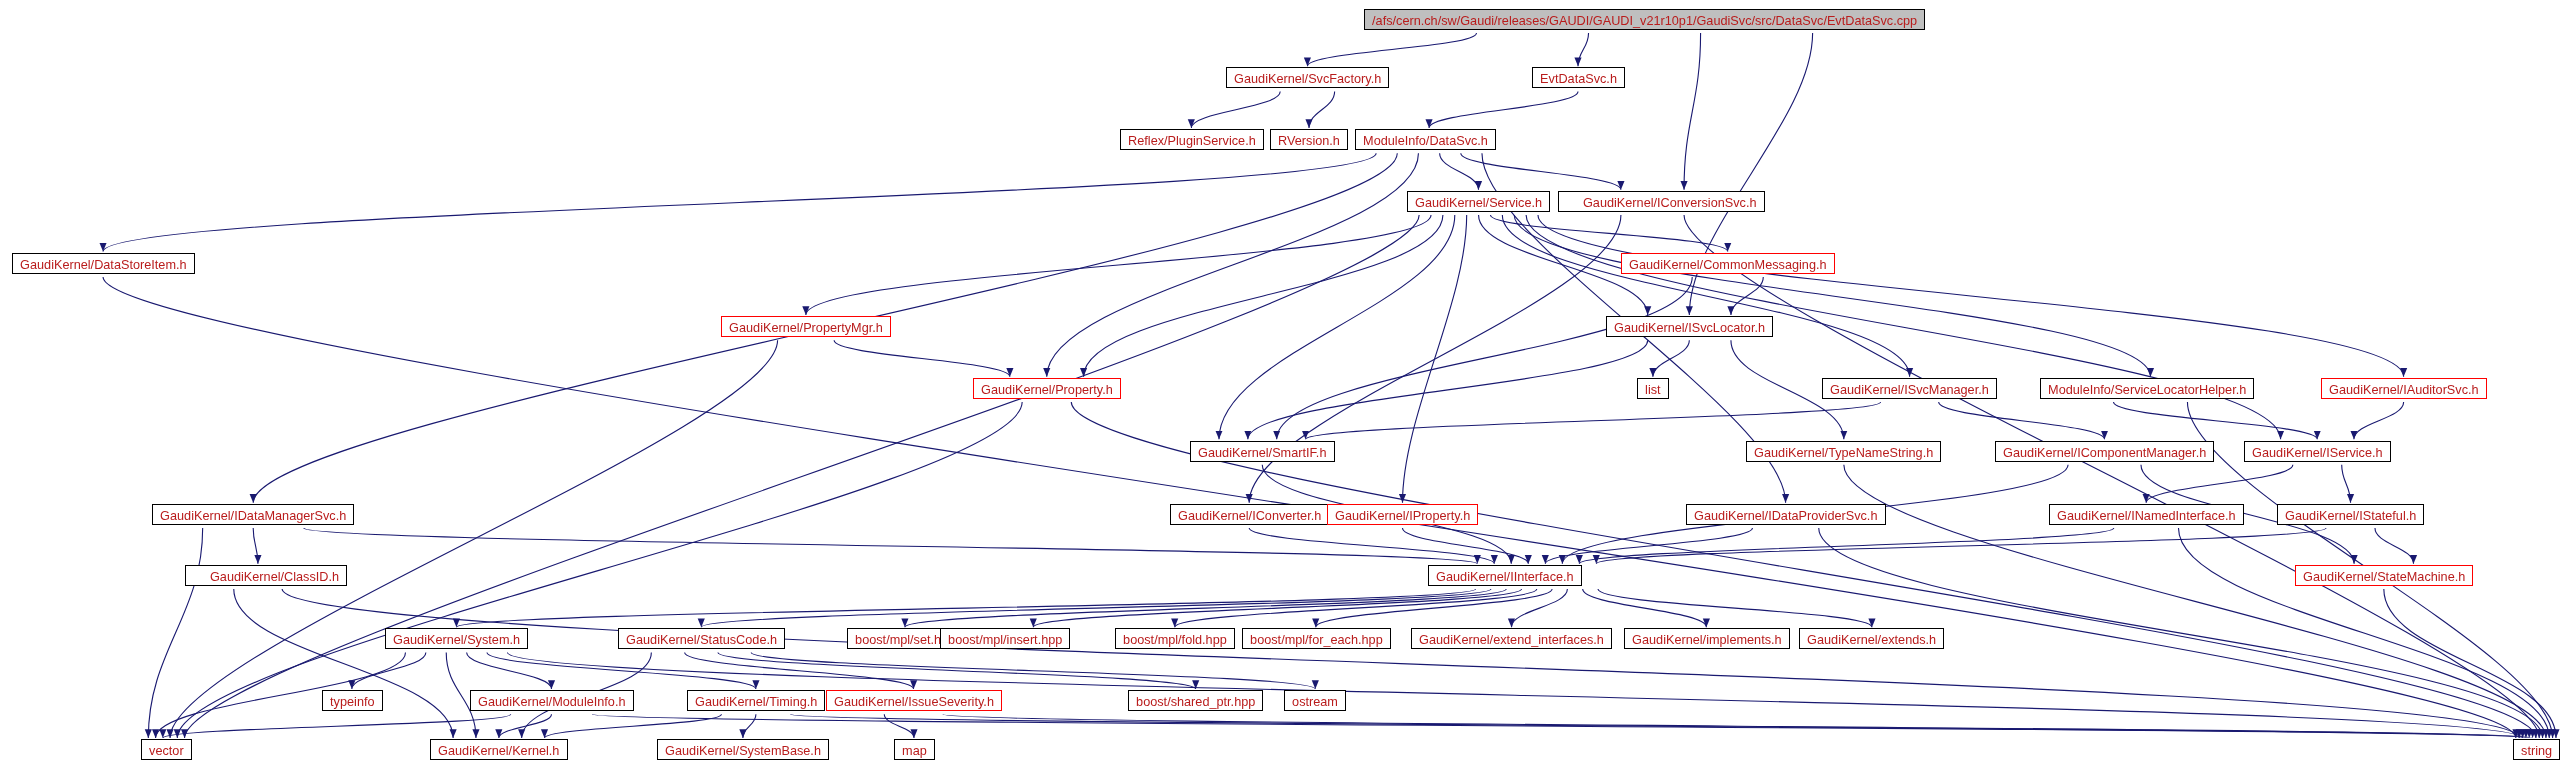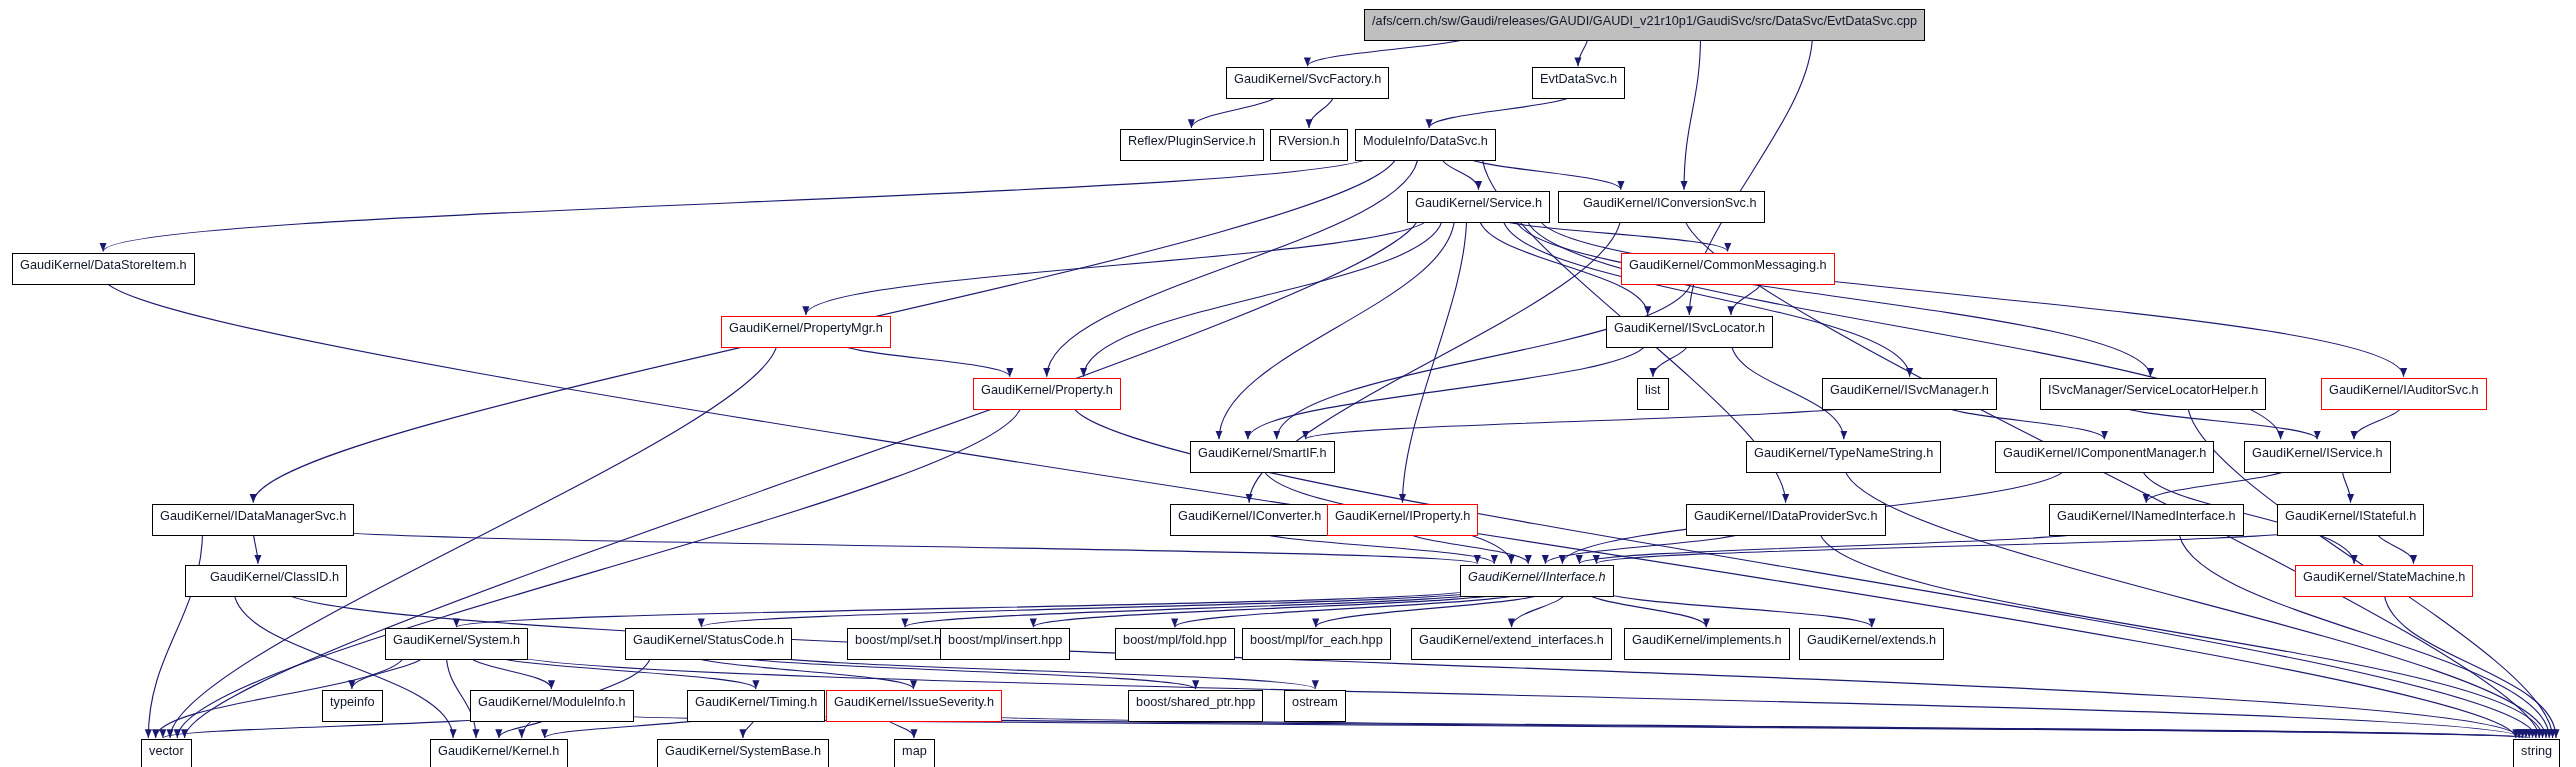--- a/index.html
+++ b/index.html
@@ -25,25 +25,25 @@
     position: absolute;
     left: 0;
     top: 0;
     width: 100%;
     height: 100%;
     z-index: 2;
   }
   .node {
     position: absolute;
     box-sizing: border-box;
-    height: 32px;
+    height: 21px;
     padding: 3.2px 7.1px;
     border: 0.8px solid #000000;
     background: #ffffff;
-    color: #0f172a;
+    color: #b91c1c;
     font-size: 12.7px;
     line-height: 16.6px;
     white-space: nowrap;
     cursor: pointer;
   }
   .node.truncated {
     border-color: #ff0000;
   }
   .node.main {
     background: #bfbfbf;
@@ -158,37 +158,37 @@
       <div class="node" style="left: 1355px; top: 129px;">ModuleInfo/DataSvc.h</div>
       <div class="node" style="left: 1407px; top: 191px;">GaudiKernel/Service.h</div>
       <div class="node" style="left: 1558px; top: 191px; padding-left: 24px;">GaudiKernel/IConversionSvc.h</div>
       <div class="node" style="left: 12px; top: 253px;">GaudiKernel/DataStoreItem.h</div>
       <div class="node truncated" style="left: 1621px; top: 253px;">GaudiKernel/CommonMessaging.h</div>
       <div class="node truncated" style="left: 721px; top: 316px;">GaudiKernel/PropertyMgr.h</div>
       <div class="node" style="left: 1606px; top: 316px;">GaudiKernel/ISvcLocator.h</div>
       <div class="node truncated" style="left: 973px; top: 378px;">GaudiKernel/Property.h</div>
       <div class="node" style="left: 1637px; top: 378px;">list</div>
       <div class="node" style="left: 1822px; top: 378px;">GaudiKernel/ISvcManager.h</div>
-      <div class="node" style="left: 2040px; top: 378px;">ISvcManager/ServiceLocatorHelper.h</div>
+      <div class="node" style="left: 2040px; top: 378px;">ModuleInfo/ServiceLocatorHelper.h</div>
       <div class="node truncated" style="left: 2321px; top: 378px;">GaudiKernel/IAuditorSvc.h</div>
       <div class="node" style="left: 1190px; top: 441px;">GaudiKernel/SmartIF.h</div>
       <div class="node" style="left: 1746px; top: 441px;">GaudiKernel/TypeNameString.h</div>
       <div class="node" style="left: 1995px; top: 441px;">GaudiKernel/IComponentManager.h</div>
       <div class="node" style="left: 2244px; top: 441px;">GaudiKernel/IService.h</div>
       <div class="node" style="left: 152px; top: 504px;">GaudiKernel/IDataManagerSvc.h</div>
       <div class="node" style="left: 1170px; top: 504px;">GaudiKernel/IConverter.h</div>
       <div class="node truncated" style="left: 1327px; top: 504px;">GaudiKernel/IProperty.h</div>
       <div class="node" style="left: 1686px; top: 504px;">GaudiKernel/IDataProviderSvc.h</div>
       <div class="node" style="left: 2049px; top: 504px;">GaudiKernel/INamedInterface.h</div>
       <div class="node" style="left: 2277px; top: 504px;">GaudiKernel/IStateful.h</div>
       <div class="node" style="left: 185px; top: 565px; padding-left: 24px;">GaudiKernel/ClassID.h</div>
-      <div class="node" style="left: 1460px; top: 565px; font-style: italic;">GaudiKernel/IInterface.h</div>
+      <div class="node" style="left: 1428px; top: 565px;">GaudiKernel/IInterface.h</div>
       <div class="node truncated" style="left: 2295px; top: 565px;">GaudiKernel/StateMachine.h</div>
       <div class="node" style="left: 385px; top: 628px;">GaudiKernel/System.h</div>
-      <div class="node" style="left: 618px; top: 628px; margin-left: 7px;">GaudiKernel/StatusCode.h</div>
+      <div class="node" style="left: 618px; top: 628px;">GaudiKernel/StatusCode.h</div>
       <div class="node" style="left: 847px; top: 628px;">boost/mpl/set.hpp</div>
       <div class="node" style="left: 940px; top: 628px;">boost/mpl/insert.hpp</div>
       <div class="node" style="left: 1115px; top: 628px;">boost/mpl/fold.hpp</div>
       <div class="node" style="left: 1242px; top: 628px;">boost/mpl/for_each.hpp</div>
       <div class="node" style="left: 1411px; top: 628px;">GaudiKernel/extend_interfaces.h</div>
       <div class="node" style="left: 1624px; top: 628px;">GaudiKernel/implements.h</div>
       <div class="node" style="left: 1799px; top: 628px;">GaudiKernel/extends.h</div>
       <div class="node" style="left: 322px; top: 690px;">typeinfo</div>
       <div class="node" style="left: 470px; top: 690px;">GaudiKernel/ModuleInfo.h</div>
       <div class="node" style="left: 687px; top: 690px;">GaudiKernel/Timing.h</div>

